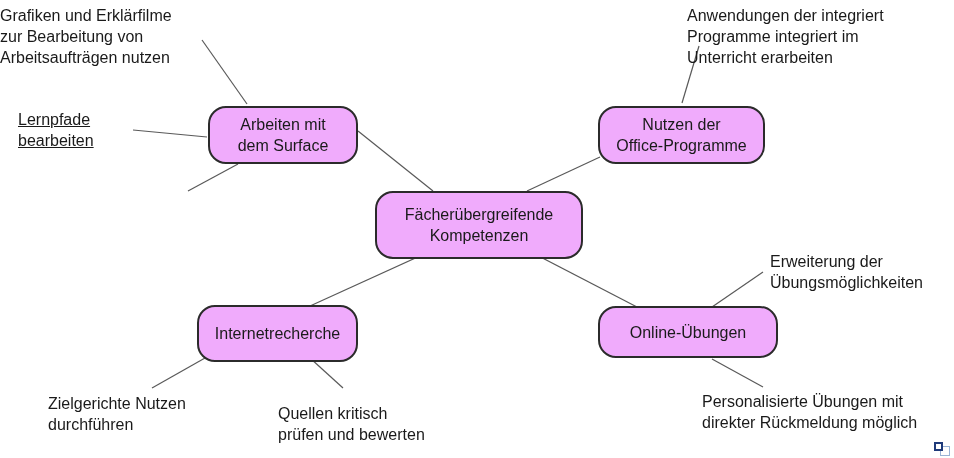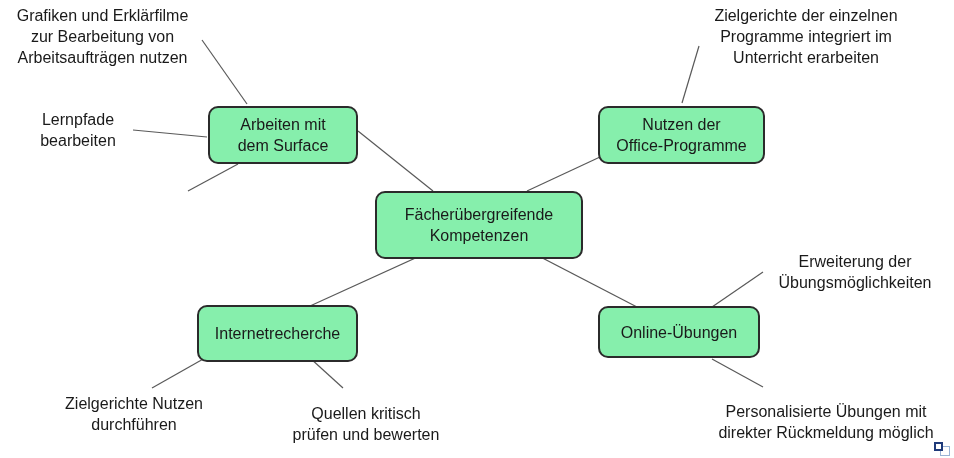--- a/index.html
+++ b/index.html
@@ -12,29 +12,29 @@
     color:#1a1a1a;
   }
   svg.connectors{
     position:absolute;left:0;top:0;width:954px;height:458px;
   }
   .node{
     position:absolute;
     box-sizing:border-box;
     display:flex;align-items:center;justify-content:center;
     text-align:center;
-    background:#86efac;
+    background:#f0abfc;
     border:2px solid #2b2b2b;
-    border-radius:10px;
+    border-radius:18px;
     font-size:16px;line-height:21px;
     white-space:pre-line;
   }
   .leaf{
     position:absolute;
-    text-align:center;
+    text-align:left;
     font-size:16px;line-height:21px;
     white-space:pre-line;
   }
   .corner-icon{
     position:absolute;left:934px;top:440px;width:17px;height:16px;
   }
   .corner-icon .sq-light{
     position:absolute;right:1px;bottom:0;
     width:8px;height:8px;
     border:1px solid #9ab3d5;
@@ -79,46 +79,46 @@
 
   <div class="node" style="left:598px;top:106px;width:167px;height:58px;justify-content:center;">
     <span>Nutzen der
 Office-Programme</span>
   </div>
 
   <div class="node" style="left:197px;top:305px;width:161px;height:57px;">
     <span>Internetrecherche</span>
   </div>
 
-  <div class="node" style="left:598px;top:306px;width:162px;height:52px;">
+  <div class="node" style="left:598px;top:306px;width:180px;height:52px;">
     <span>Online-Übungen</span>
   </div>
 
   <div class="leaf" style="left:0px;top:5px;width:205px;">Grafiken und Erklärfilme
 zur Bearbeitung von
 Arbeitsaufträgen nutzen</div>
 
-  <div class="leaf" style="left:18px;top:109px;width:120px;">Lernpfade
+  <div class="leaf" style="left:18px;top:109px;width:120px;text-decoration:underline;">Lernpfade
 bearbeiten</div>
 
 
-  <div class="leaf" style="left:687px;top:5px;width:238px;">Zielgerichte der einzelnen
+  <div class="leaf" style="left:687px;top:5px;width:238px;">Anwendungen der integriert
 Programme integriert im
 Unterricht erarbeiten</div>
 
   <div class="leaf" style="left:770px;top:251px;width:170px;">Erweiterung der
 Übungsmöglichkeiten</div>
 
   <div class="leaf" style="left:48px;top:393px;width:172px;">Zielgerichte Nutzen
 durchführen</div>
 
   <div class="leaf" style="left:278px;top:403px;width:176px;">Quellen kritisch
 prüfen und bewerten</div>
 
-  <div class="leaf" style="left:702px;top:401px;width:248px;">Personalisierte Übungen mit
+  <div class="leaf" style="left:702px;top:391px;width:248px;">Personalisierte Übungen mit
 direkter Rückmeldung möglich</div>
 
   <div class="corner-icon">
     <span class="sq-light"></span>
     <span class="sq-dark"></span>
   </div>
 
 </div>
 
 </body></html>

